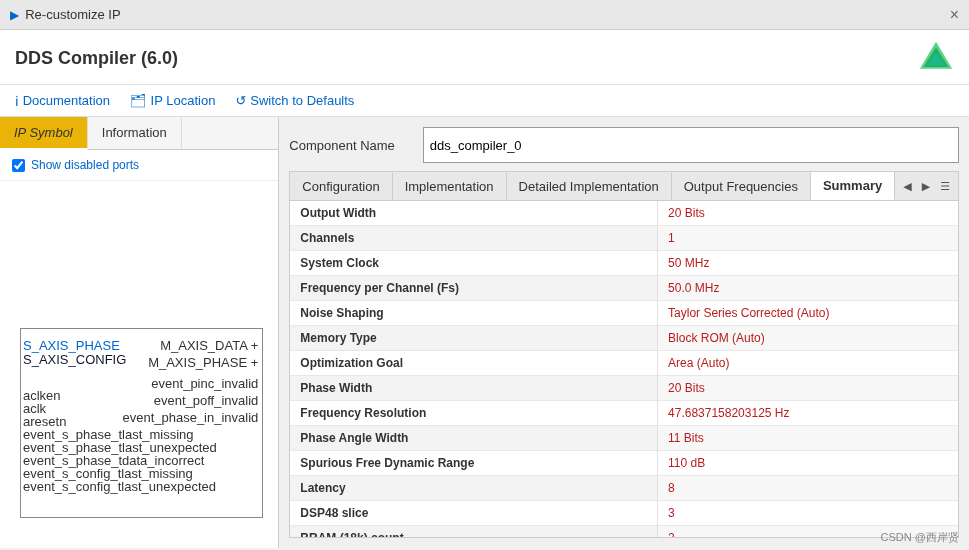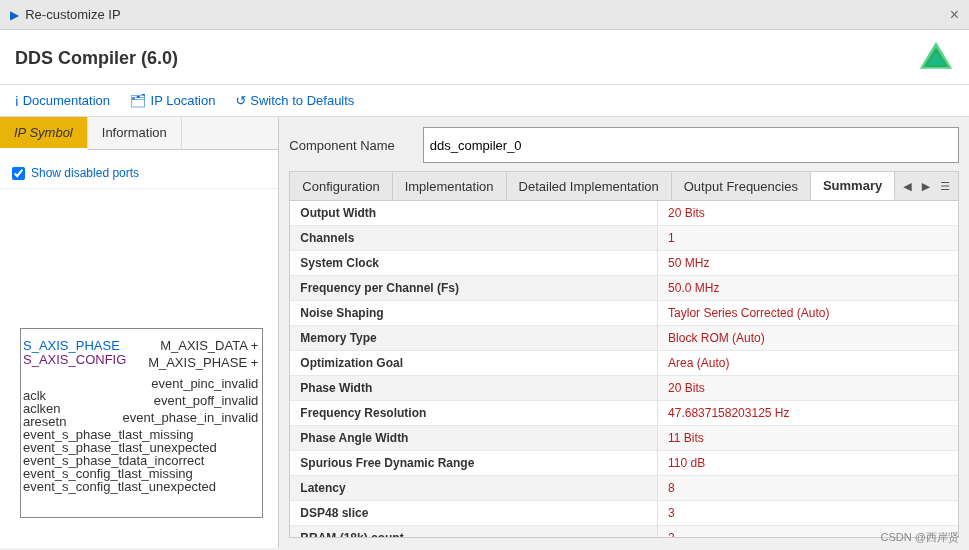--- a/index.html
+++ b/index.html
@@ -79,21 +79,20 @@
       margin-bottom: -1px;
       font-weight: normal;
       font-style: italic;
     }
     .checkbox-area {
       padding: 8px 12px;
       display: flex;
       align-items: center;
       gap: 6px;
       border-bottom: 1px solid #eee;
-      margin-top: 8px;
     }
     .checkbox-area label { color: #0066cc; cursor: pointer; font-size: 12px; }
     .symbol-canvas {
       flex: 1;
       padding: 10px;
       background: #fff;
       position: relative;
       overflow: hidden;
     }
     .symbol-box {
@@ -268,26 +267,26 @@
         <div style="position:absolute;right:4px;top:8px;font-size:9px;color:#333;line-height:17px;text-align:right;">
           <div>M_AXIS_DATA <span style="color:#333;">+</span></div>
           <div>M_AXIS_PHASE <span style="color:#333;">+</span></div>
           <div style="margin-top:4px;">event_pinc_invalid</div>
           <div>event_poff_invalid</div>
           <div>event_phase_in_invalid</div>
         </div>
 
         <div style="position:absolute;left:2px;top:10px;font-size:9px;color:#333;line-height:14px;">
           <div style="color:#0066cc;">S_AXIS_PHASE</div>
-          <div style="color:#701a75;">S_AXIS_CONFIG</div>
+          <div style="color:#0f172a;">S_AXIS_CONFIG</div>
         </div>
 
         <div style="position:absolute;left:2px;top:60px;font-size:9px;color:#333;line-height:13px;">
+          <div>aclken</div>
           <div>aclk</div>
-          <div>aclken</div>
           <div>aresetn</div>
           <div>event_s_phase_tlast_missing</div>
           <div>event_s_phase_tlast_unexpected</div>
           <div>event_s_phase_tdata_incorrect</div>
           <div>event_s_config_tlast_missing</div>
           <div>event_s_config_tlast_unexpected</div>
         </div>
       </div>
     </div>
   </div>

